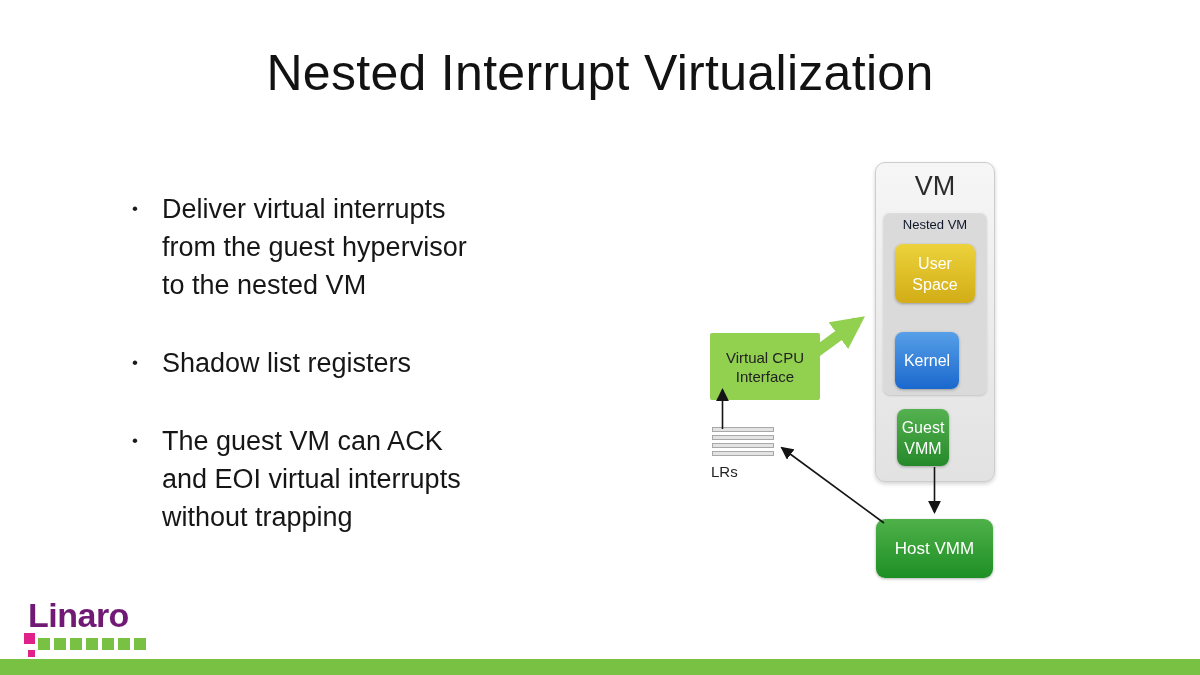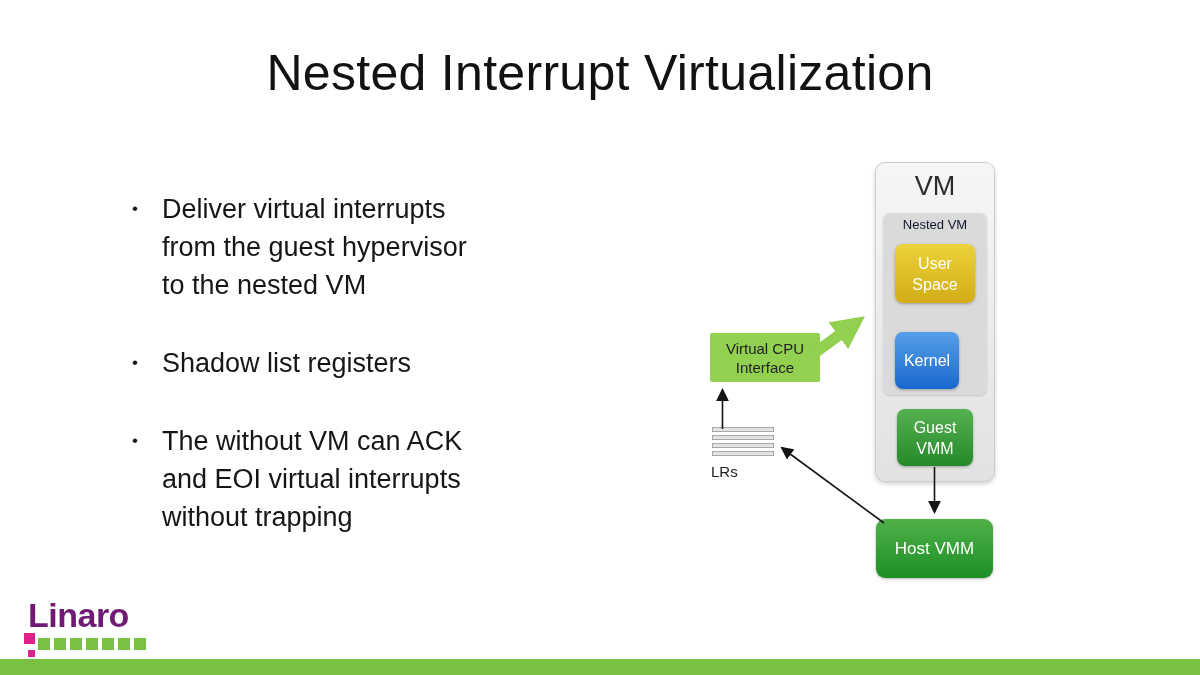--- a/index.html
+++ b/index.html
@@ -50,31 +50,31 @@
     left:895px; top:244px; width:80px; height:59px;
     background:linear-gradient(#ecd23b,#d2ad17);
     font-size:16px; line-height:21px;
   }
   .kernel {
     left:895px; top:332px; width:64px; height:57px;
     background:linear-gradient(#579fe8,#1a68cd);
     font-size:16px;
   }
   .guest-vmm {
-    left:897px; top:409px; width:76px; height:57px;
+    left:897px; top:409px; width:52px; height:57px;
     background:linear-gradient(#55b150,#25892a);
     font-size:16px; line-height:21px;
   }
   .host-vmm {
     left:876px; top:519px; width:117px; height:59px;
     background:linear-gradient(#4fb149,#1d8f25);
     font-size:17px; border-radius:9px;
   }
   .vci {
-    position:absolute; left:710px; top:333px; width:110px; height:49px;
+    position:absolute; left:710px; top:333px; width:110px; height:67px;
     background:#92d050; color:#222222;
     display:flex; align-items:center; justify-content:center;
     text-align:center; font-size:15px; line-height:19px; border-radius:2px;
   }
 
   .lrs-stack { position:absolute; left:712px; top:427px; width:62px; }
   .lr-bar {
     height:5px; background:#e3e3e3; border:1px solid #a8a8a8;
     margin-bottom:3px;
   }
@@ -120,21 +120,21 @@
   </div>
   <div class="bullet">
     <span class="bullet-marker">•</span>
     <div class="bullet-text">
       <div>Shadow list registers</div>
     </div>
   </div>
   <div class="bullet">
     <span class="bullet-marker">•</span>
     <div class="bullet-text">
-      <div>The without VM can ACK</div>
+      <div>The guest VM can ACK</div>
       <div>and EOI virtual interrupts</div>
       <div>without trapping</div>
     </div>
   </div>
 </div>
 
 <div class="vm-box">
   <div class="vm-label">VM</div>
 </div>
 

